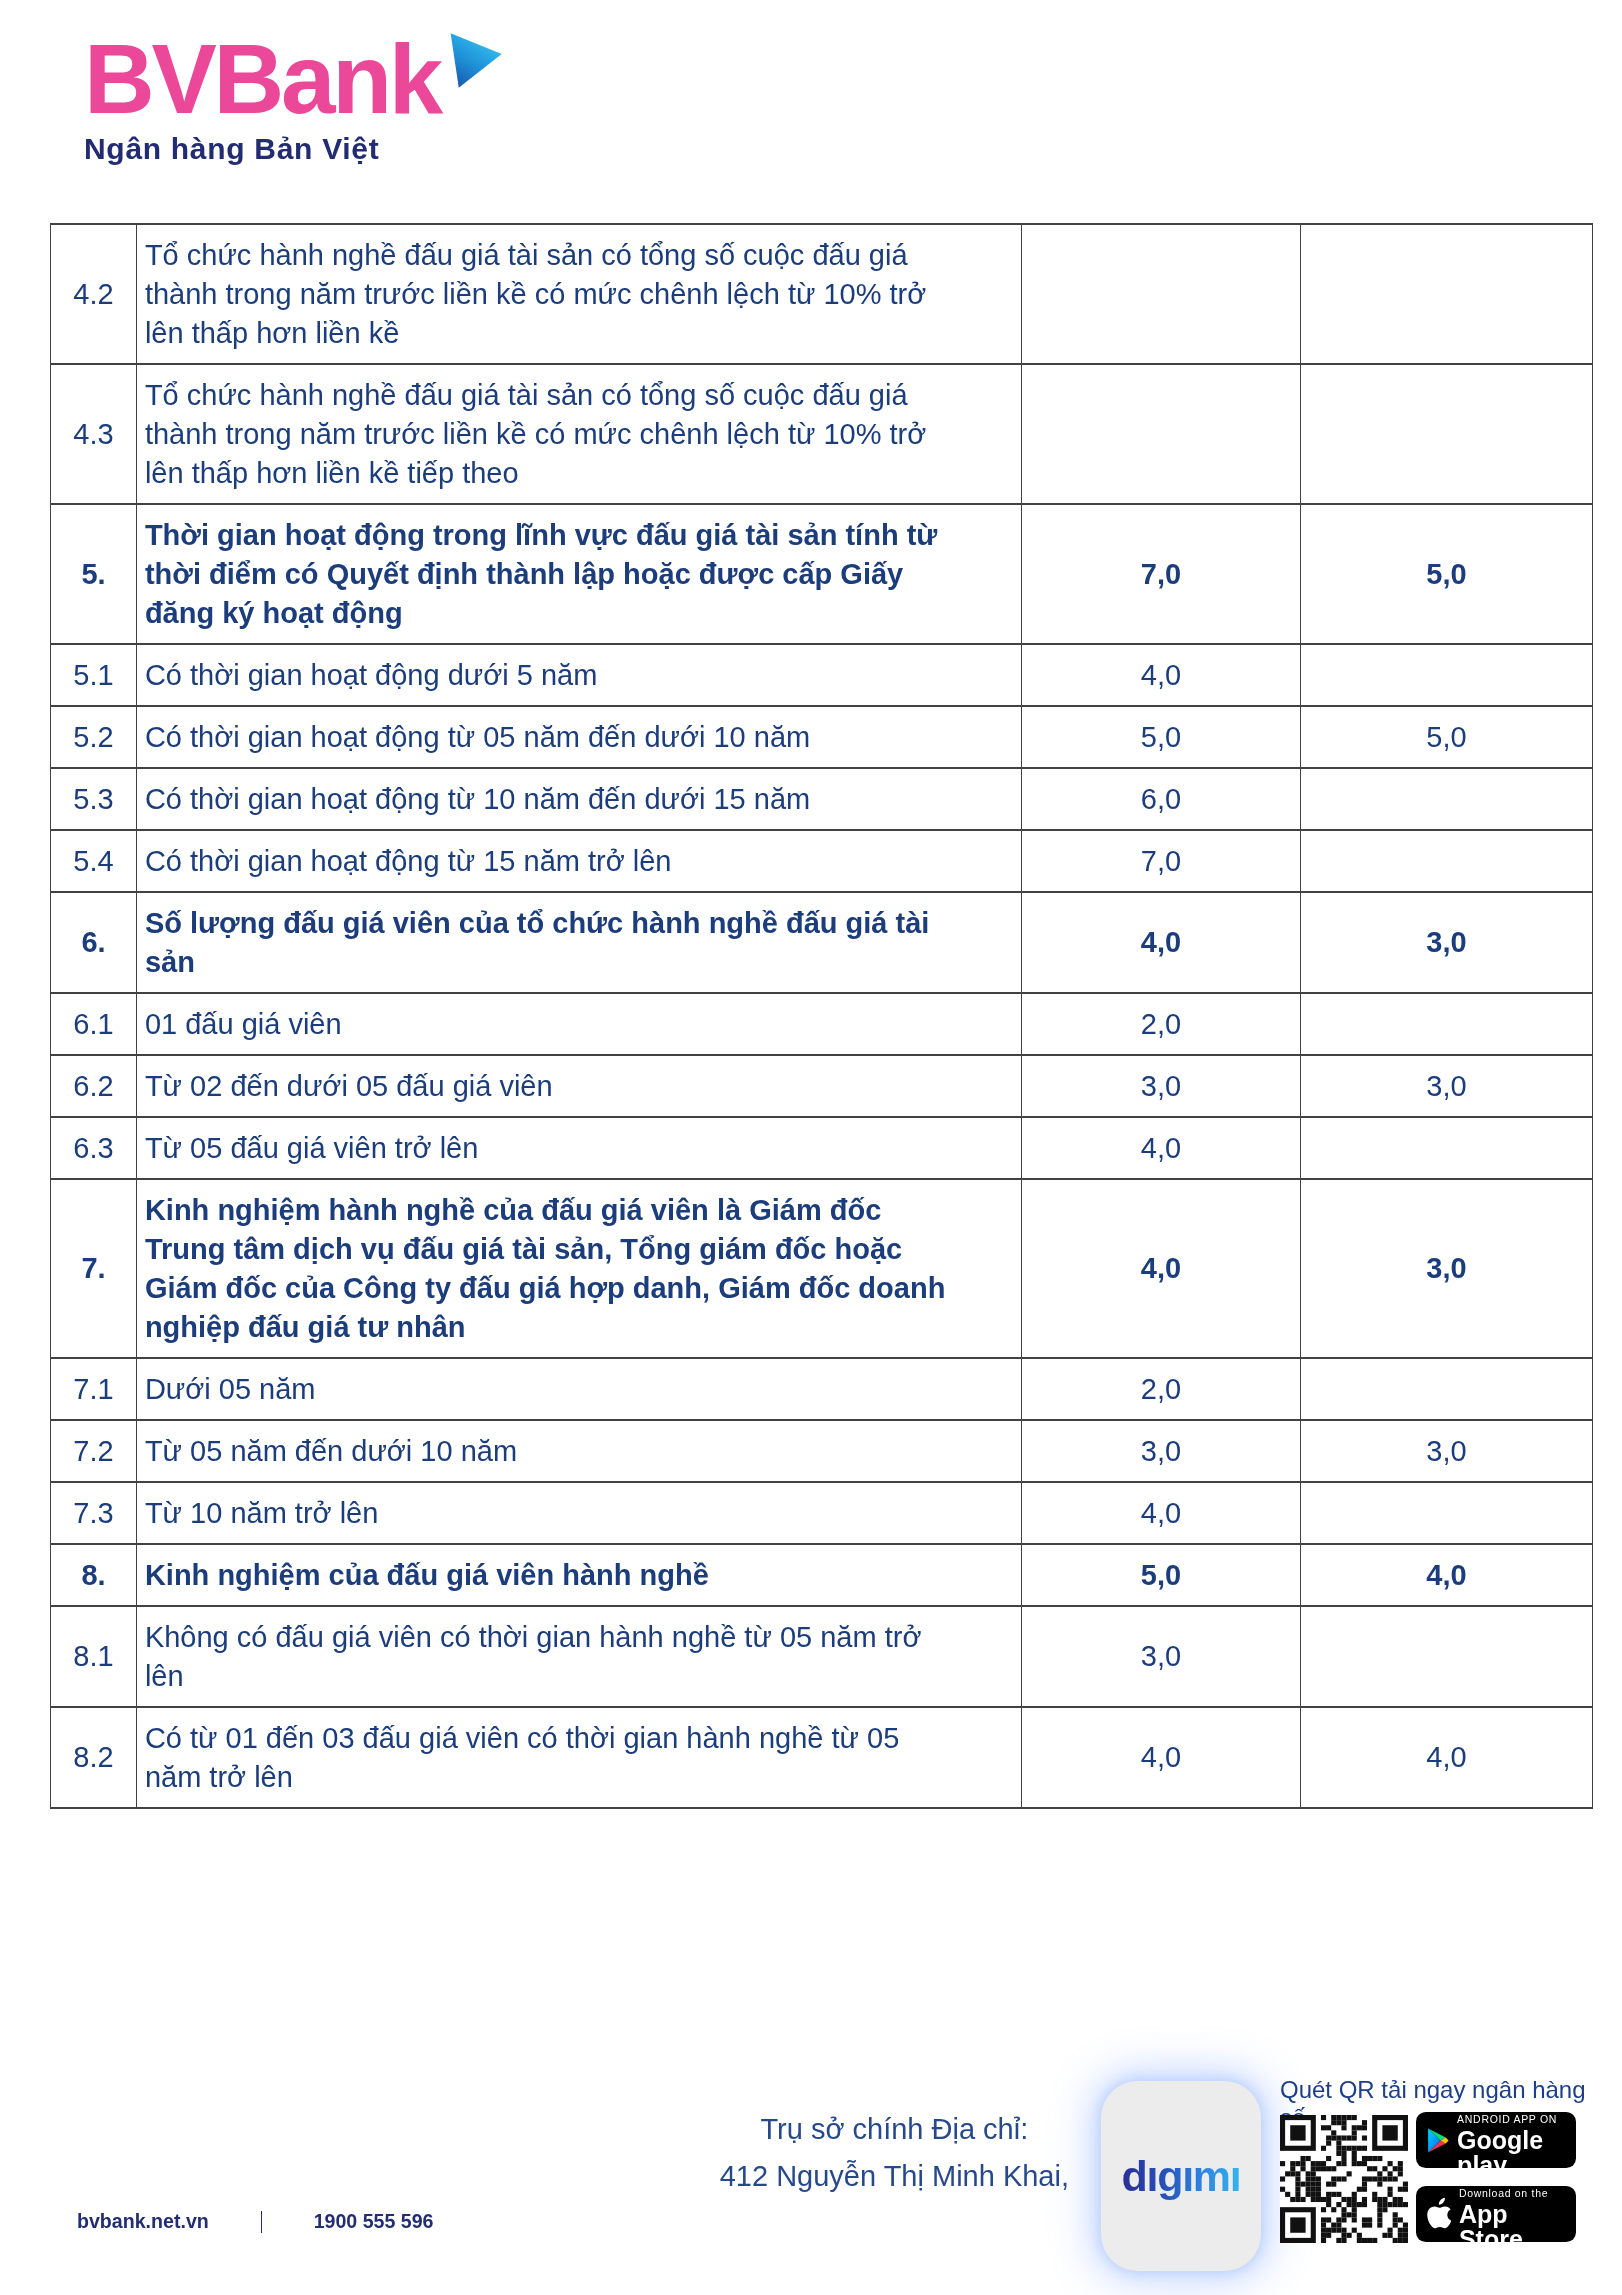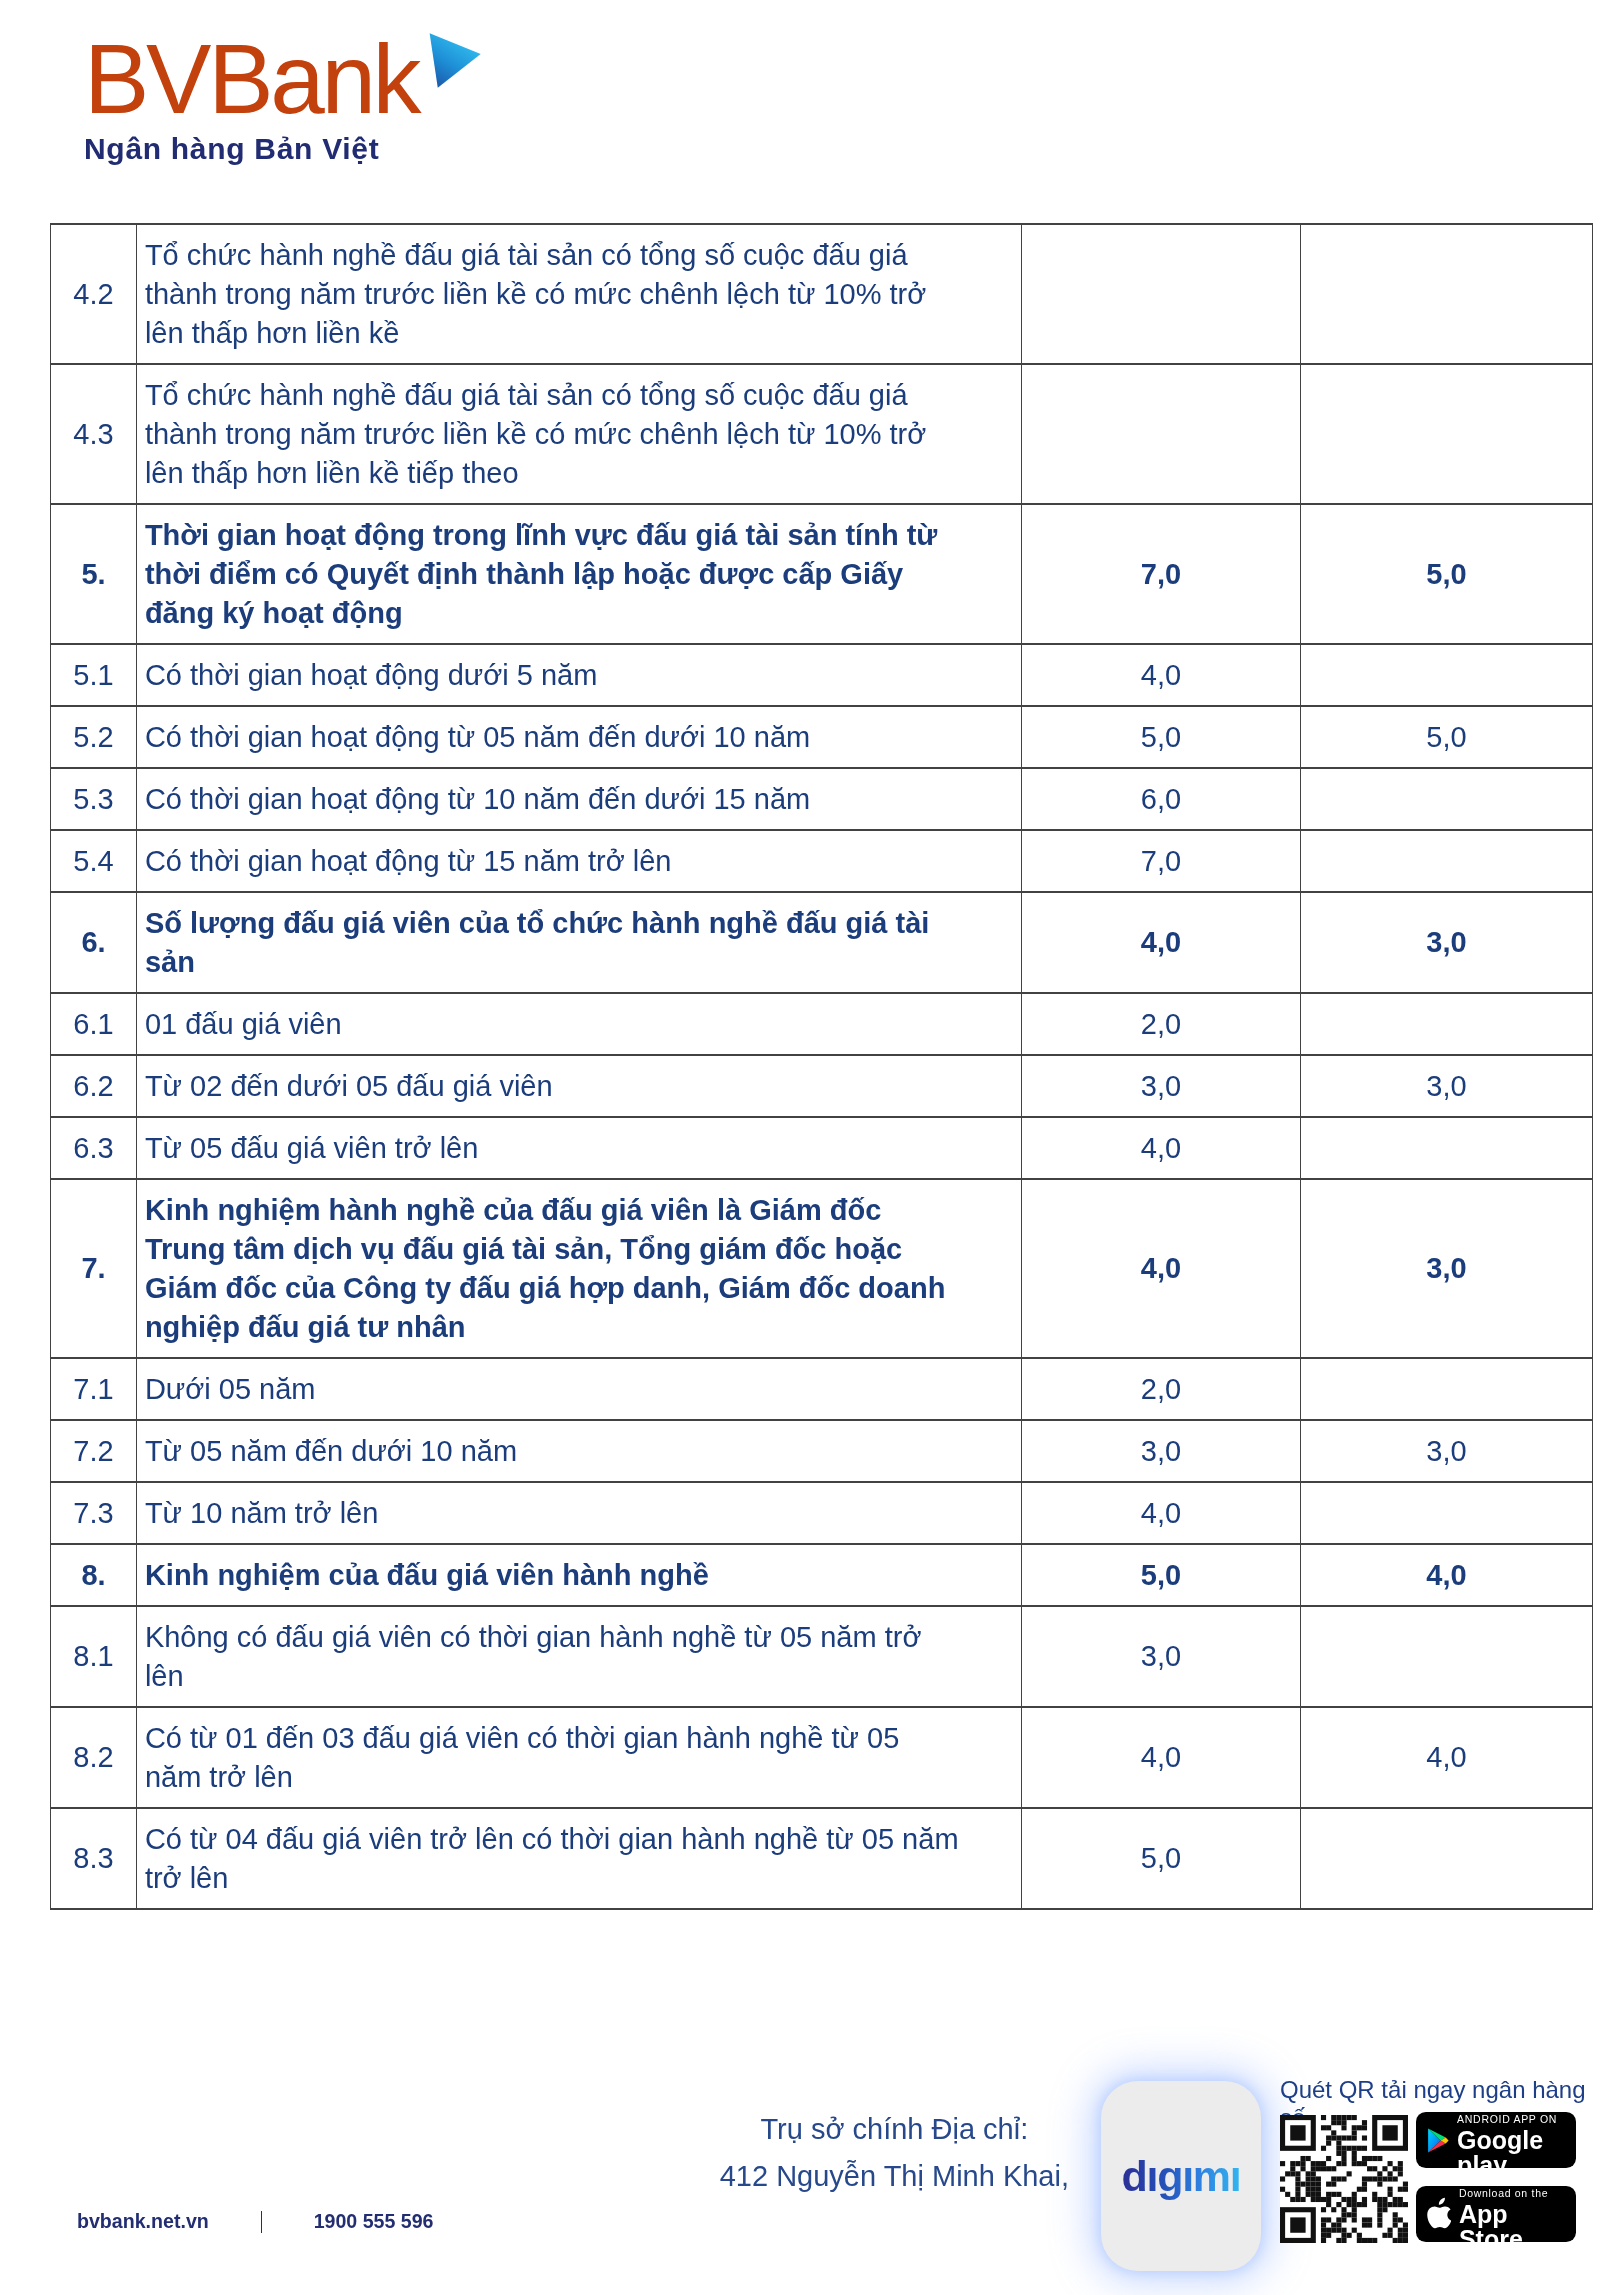--- a/index.html
+++ b/index.html
@@ -2,21 +2,21 @@
 <html style="font-size:10.5px"><head>
 <meta charset="utf-8">
 <style>
   html,body{margin:0;padding:0;background:#fff;}
   .page{position:relative;width:1623px;height:2295px;background:#ffffff;overflow:hidden;
         font-family:"Liberation Sans","DejaVu Sans",sans-serif;}
 
   
   .logo{position:absolute;left:84px;top:30px;}
   .logo-row{display:flex;align-items:flex-start;}
-  .logo-text{font-size:98px;font-weight:400;color:#c2410c;letter-spacing:-3.3px;line-height:1;}
+  .logo-text{font-size:98px;font-weight:700;color:#ec4899;letter-spacing:-3.3px;line-height:1;}
   .logo-arrow{margin-left:6.5px;margin-top:1.3px;}
   .logo-sub{font-size:30px;font-weight:700;color:#222c72;margin-top:3.9px;letter-spacing:0.7px;}
 
   
   table.criteria{position:absolute;left:50px;top:223px;width:1543px;border-collapse:collapse;
                  table-layout:fixed;}
   table.criteria td{border:solid #424242;border-width:2px 1.3px;color:#1c3d7c;font-size:29px;
                     line-height:39px;vertical-align:middle;word-wrap:break-word;}
   table.criteria td.c-no{text-align:center;padding:10.5px 2.6px;}
   table.criteria td.c-text{text-align:left;padding:10.5px 59px 10.5px 7.9px;}
@@ -175,26 +175,20 @@
           <td class="c-no">8.1</td>
           <td class="c-text">Không có đấu giá viên có thời gian hành nghề từ 05 năm trở lên</td>
           <td class="c-s1">3,0</td>
           <td class="c-s2"></td>
         </tr>
         <tr>
           <td class="c-no">8.2</td>
           <td class="c-text">Có từ 01 đến 03 đấu giá viên có thời gian hành nghề từ 05 năm trở lên</td>
           <td class="c-s1">4,0</td>
           <td class="c-s2">4,0</td>
-        </tr>
-        <tr>
-          <td class="c-no">8.3</td>
-          <td class="c-text">Có từ 04 đấu giá viên trở lên có thời gian hành nghề từ 05 năm trở lên</td>
-          <td class="c-s1">5,0</td>
-          <td class="c-s2"></td>
         </tr>
       </tbody>
   </table>
 
   <div class="addr">
     <div>Trụ sở chính Địa chỉ:</div>
     <div>412 Nguyễn Thị Minh Khai,</div>
   </div>
 
   <div class="digimi-tile">

